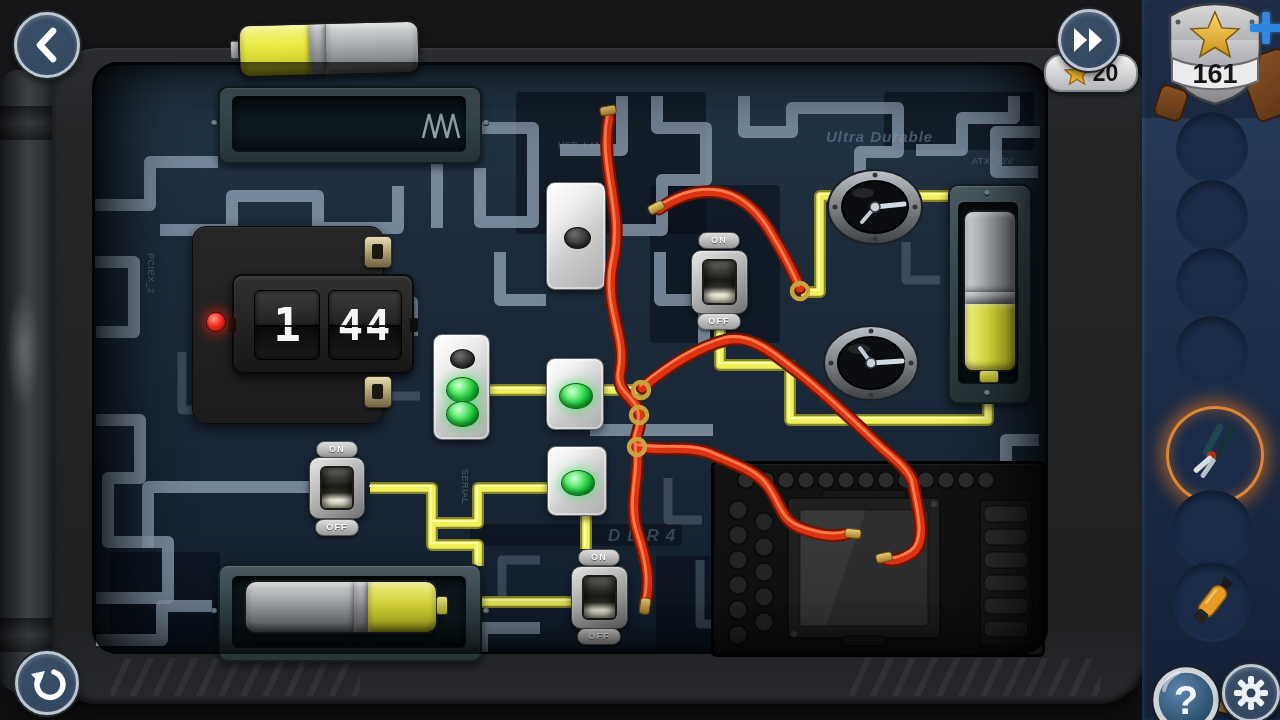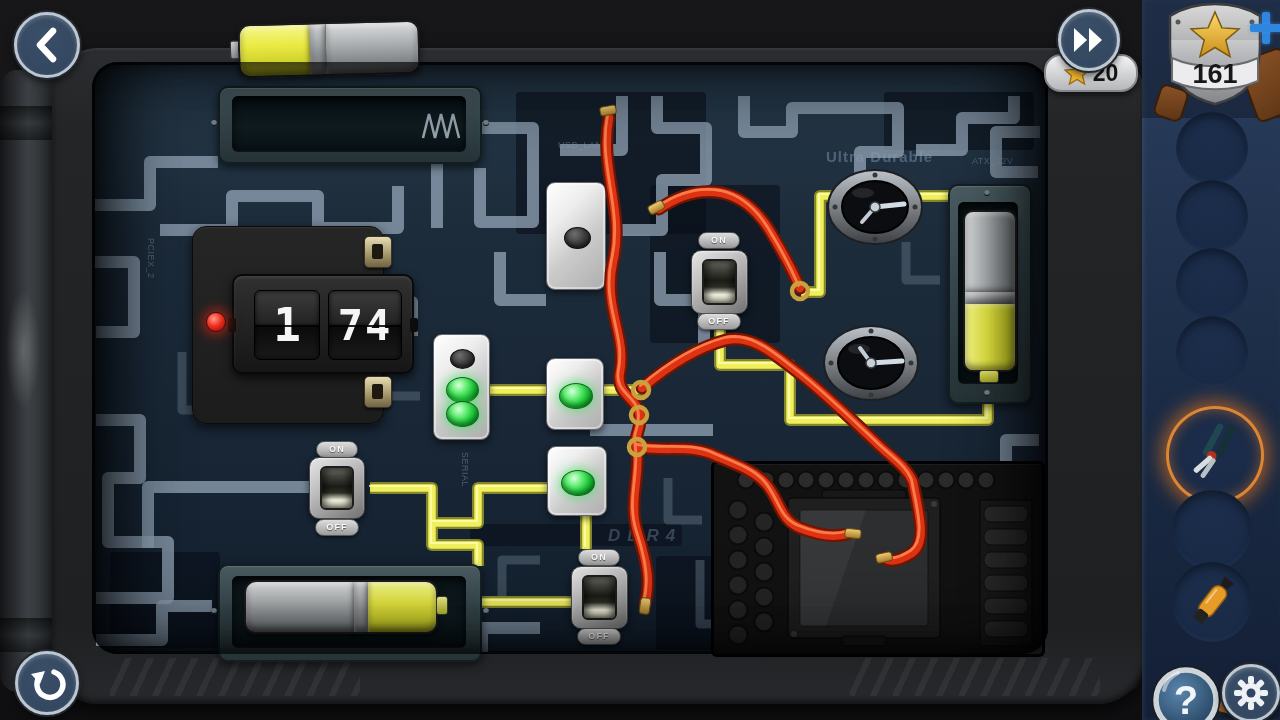--- a/index.html
+++ b/index.html
@@ -21,23 +21,23 @@
          box-shadow:inset 0 2px 2px rgba(255,255,255,.07),inset 0 -3px 6px rgba(0,0,0,.6),0 6px 18px rgba(0,0,0,.7);}
   .screen{left:92px;top:62px;width:956px;height:592px;border-radius:26px;z-index:3;
           background:linear-gradient(180deg,#26394a 0%,#1d2c3b 28%,#182635 65%,#13202e 100%);
           box-shadow:inset 0 0 0 3px #0b1118;}
   .vignette{left:92px;top:62px;width:956px;height:592px;border-radius:26px;z-index:7;pointer-events:none;
             box-shadow:inset 0 0 90px rgba(0,0,0,.78),inset 0 0 20px rgba(0,0,0,.55),
                        inset 42px 0 60px -24px rgba(0,0,0,.65),inset -42px 0 60px -24px rgba(0,0,0,.65);}
   .streak{background:repeating-linear-gradient(115deg,transparent 0 14px,rgba(255,255,255,.05) 14px 20px);z-index:2;}
 
   .chip{background:rgba(7,13,21,.55);border-radius:4px;z-index:3;}
-  .blabel{color:rgba(140,162,188,.45);font-size:9px;letter-spacing:.5px;z-index:3;white-space:nowrap;}
+  .blabel{color:rgba(140,162,188,.45);font-size:9px;letter-spacing:.5px;z-index:3;white-space:nowrap;text-align:center;}
   .blabel-vert{writing-mode:vertical-rl;}
-  .brand{font-size:15px;font-weight:800;color:rgba(128,150,176,.5);letter-spacing:1px;margin-top:20px;}
+  .brand{font-size:15px;font-weight:800;font-style:italic;color:rgba(128,150,176,.5);letter-spacing:1px;}
   .ddr{font-size:17px;font-weight:800;font-style:italic;color:rgba(110,135,162,.42);letter-spacing:7px;}
 
   .wire-svg{left:0;top:0;z-index:4;pointer-events:none;}
   .wire-svg.yellow{z-index:5;}
   .wire-svg.red{z-index:6;}
 
   
   .comp{z-index:6;}
   .holder{background:linear-gradient(180deg,#4a5c62 0%,#36474d 45%,#263337 100%);
           border:2px solid #141f22;border-radius:10px;box-shadow:0 3px 8px rgba(0,0,0,.6),inset 0 1px 1px rgba(255,255,255,.15);}
@@ -256,21 +256,21 @@
     <div class="abs holder-dot" style="left:34px;top:4px;"></div>
     <div class="abs holder-dot" style="left:34px;top:204px;"></div>
   </div>
 
   <div class="abs comp timer-panel" style="left:192px;top:226px;width:190px;height:196px;"></div>
   <div class="abs comp clip" style="left:364px;top:236px;width:26px;height:30px;">
       <div class="clip-notch"></div>
     </div>
   <div class="abs comp clock" style="left:232px;top:274px;width:178px;height:96px;">
     <div class="digit" style="left:20px;top:14px;width:64px;height:68px;">1</div>
-    <div class="digit" style="left:94px;top:14px;width:72px;height:68px;font-size:42px;letter-spacing:2px;">74</div>
+    <div class="digit" style="left:94px;top:14px;width:72px;height:68px;font-size:42px;letter-spacing:2px;">44</div>
     <div class="abs" style="left:-6px;top:42px;width:8px;height:14px;background:#0c0c0c;border-radius:2px;"></div>
     <div class="abs" style="left:176px;top:42px;width:8px;height:14px;background:#0c0c0c;border-radius:2px;"></div>
   </div>
   <div class="abs comp led-red" style="left:206px;top:312px;width:18px;height:18px;"></div>
   <div class="abs comp clip" style="left:364px;top:376px;width:26px;height:30px;">
       <div class="clip-notch"></div>
     </div>
 
   <div class="abs comp plate" style="left:433px;top:334px;width:55px;height:104px;">
     <div class="abs led led-dark" style="left:16px;top:14px;width:23px;height:18px;"></div>

